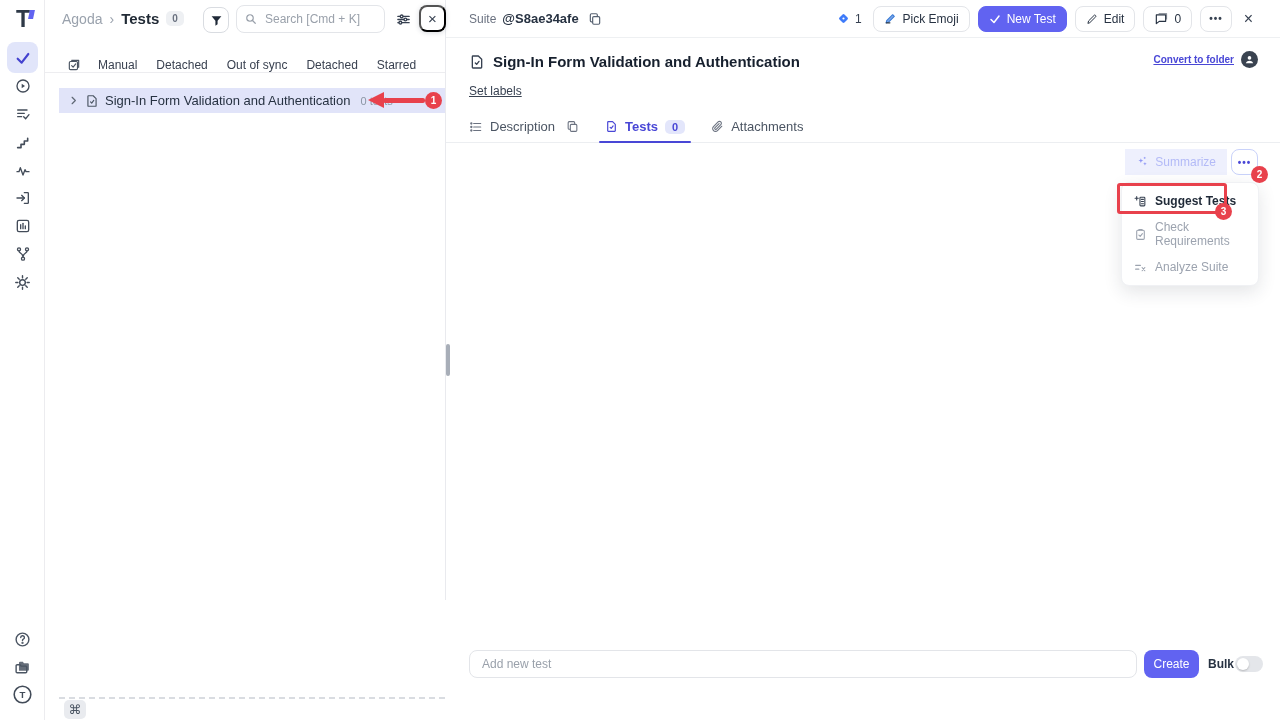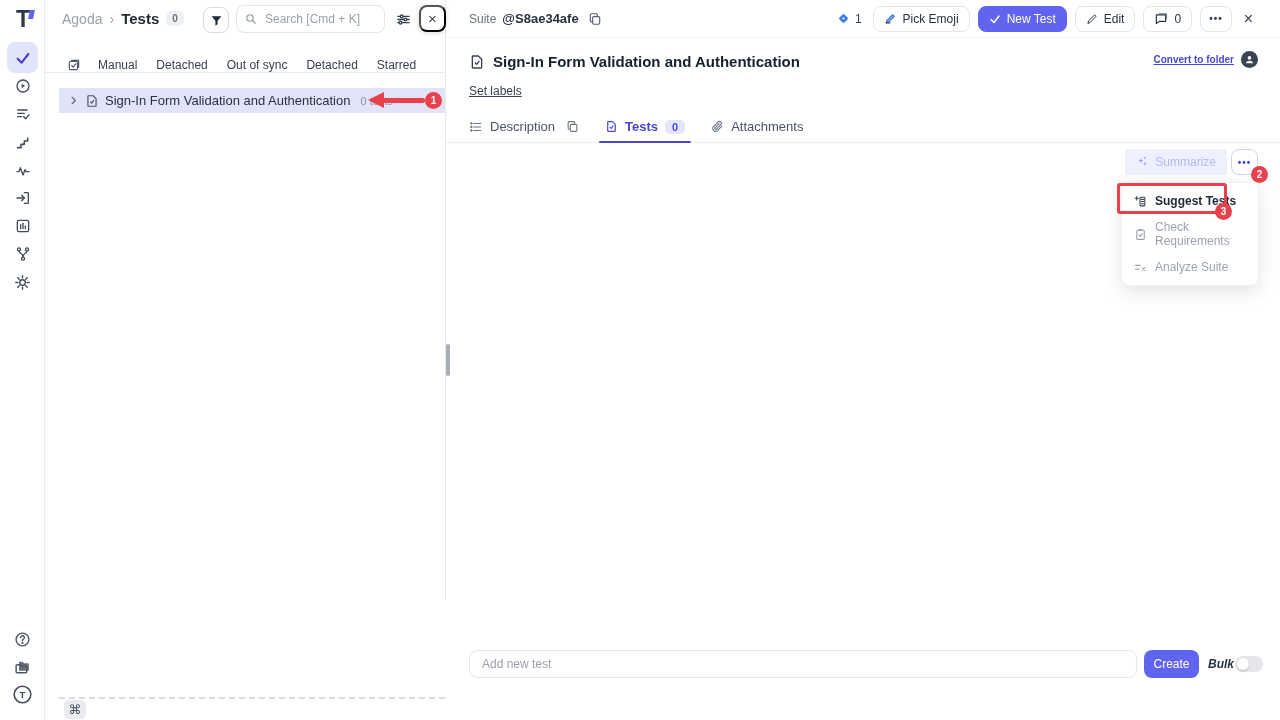--- a/index.html
+++ b/index.html
@@ -84,21 +84,21 @@
 
   .dropdown-menu { position: absolute; left: 675px; top: 182px; width: 138px; background: #fff; border: 1px solid #f0f1f4; border-radius: 8px; box-shadow: 0 6px 18px rgba(30,40,60,.12); padding: 5px 0; z-index: 8; }
   .menu-item { display: flex; align-items: center; gap: 8px; padding: 6px 12px; font-size: 12px; color: #1f2937; font-weight: 600; }
   .menu-item.disabled { color: #9ca3af; font-weight: 400; }
   .menu-item .mi-icon { color: #374151; }
   .menu-item.disabled .mi-icon { color: #9ca3af; }
 
   .mp-footer-input { position: absolute; left: 23px; top: 650px; width: 668px; height: 28px; border: 1px solid #e3e5e9; border-radius: 8px; padding: 0 12px; font-size: 12px; font-family: "Liberation Sans", sans-serif; color: #374151; outline: none; }
   .mp-footer-input::placeholder { color: #9aa1ab; }
   .create-btn { position: absolute; left: 698px; top: 650px; width: 55px; height: 28px; background: #6163f1; color: #fff; border: none; border-radius: 8px; font-size: 12px; font-family: "Liberation Sans", sans-serif; }
-  .bulk-label { position: absolute; left: 762px; top: 657px; font-size: 12px; font-weight: 600; color: #273242; font-style: italic; }
+  .bulk-label { position: absolute; left: 762px; top: 657px; font-size: 12px; font-weight: 600; color: #273242; }
   .toggle { position: absolute; left: 789px; top: 656px; width: 28px; height: 16px; background: #e4e6ea; border-radius: 999px; }
   .toggle .knob { position: absolute; left: 2px; top: 2px; width: 12px; height: 12px; background: #fff; border-radius: 50%; box-shadow: 0 1px 2px rgba(0,0,0,.2); }
 
   
   .ann-badge { position: absolute; width: 17px; height: 17px; border-radius: 50%; background: #e8414c; color: #fff; font-size: 10px; font-weight: 700; display: flex; align-items: center; justify-content: center; z-index: 20; }
   .ann-arrow-shaft { position: absolute; left: 383px; top: 98px; width: 42px; height: 5px; background: #e8414c; border-radius: 2px; z-index: 19; }
   .ann-arrow-head { position: absolute; left: 368px; top: 92px; width: 0; height: 0; border-top: 8px solid transparent; border-bottom: 8px solid transparent; border-right: 16px solid #e8414c; z-index: 19; }
   .ann-rect { position: absolute; left: 1117px; top: 183px; width: 110px; height: 31px; border: 3px solid #e8414c; border-radius: 3px; z-index: 18; }
 </style>
 </head>

